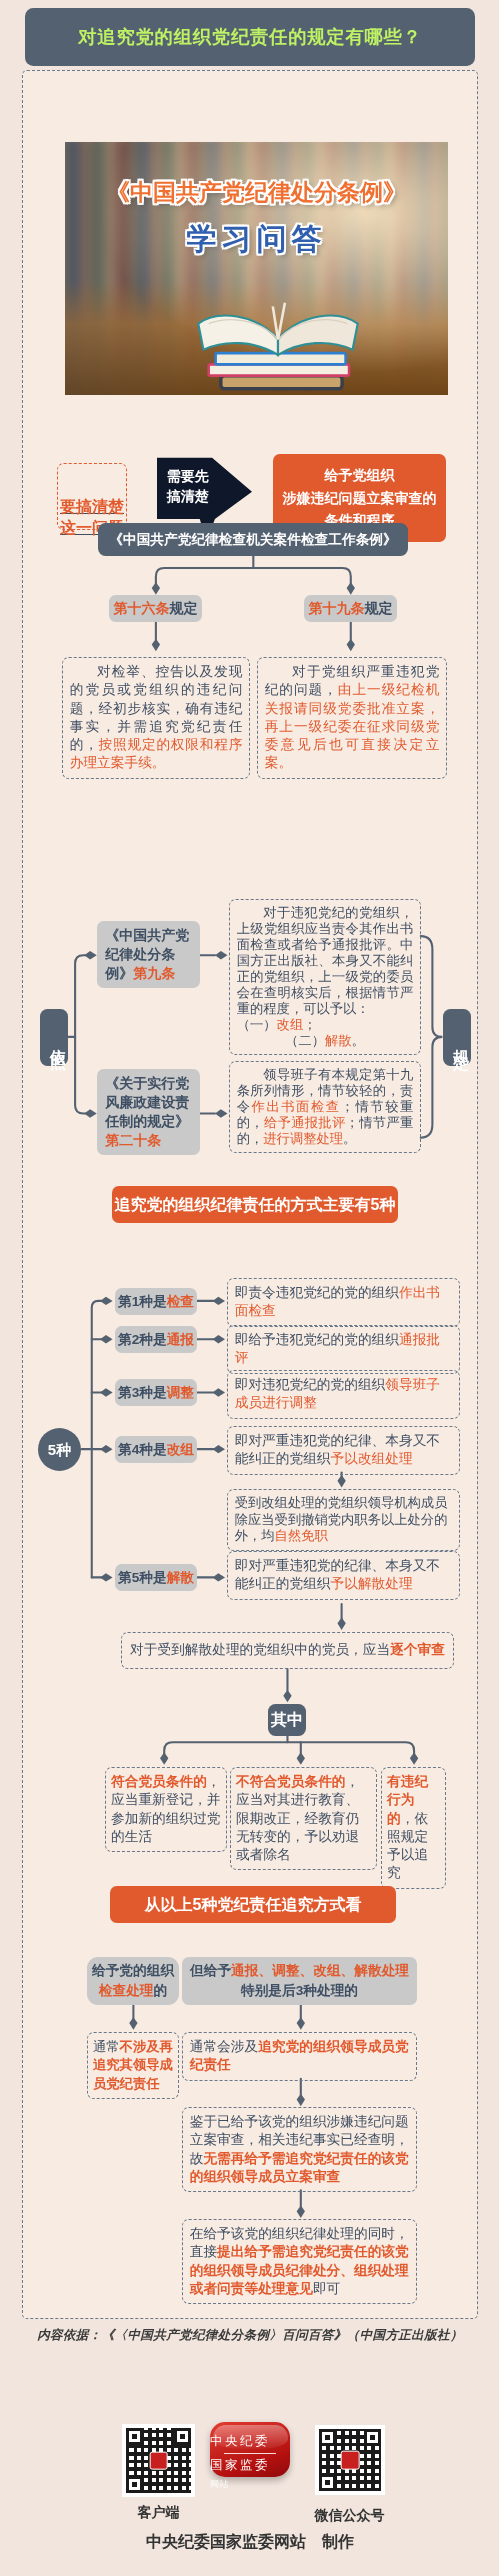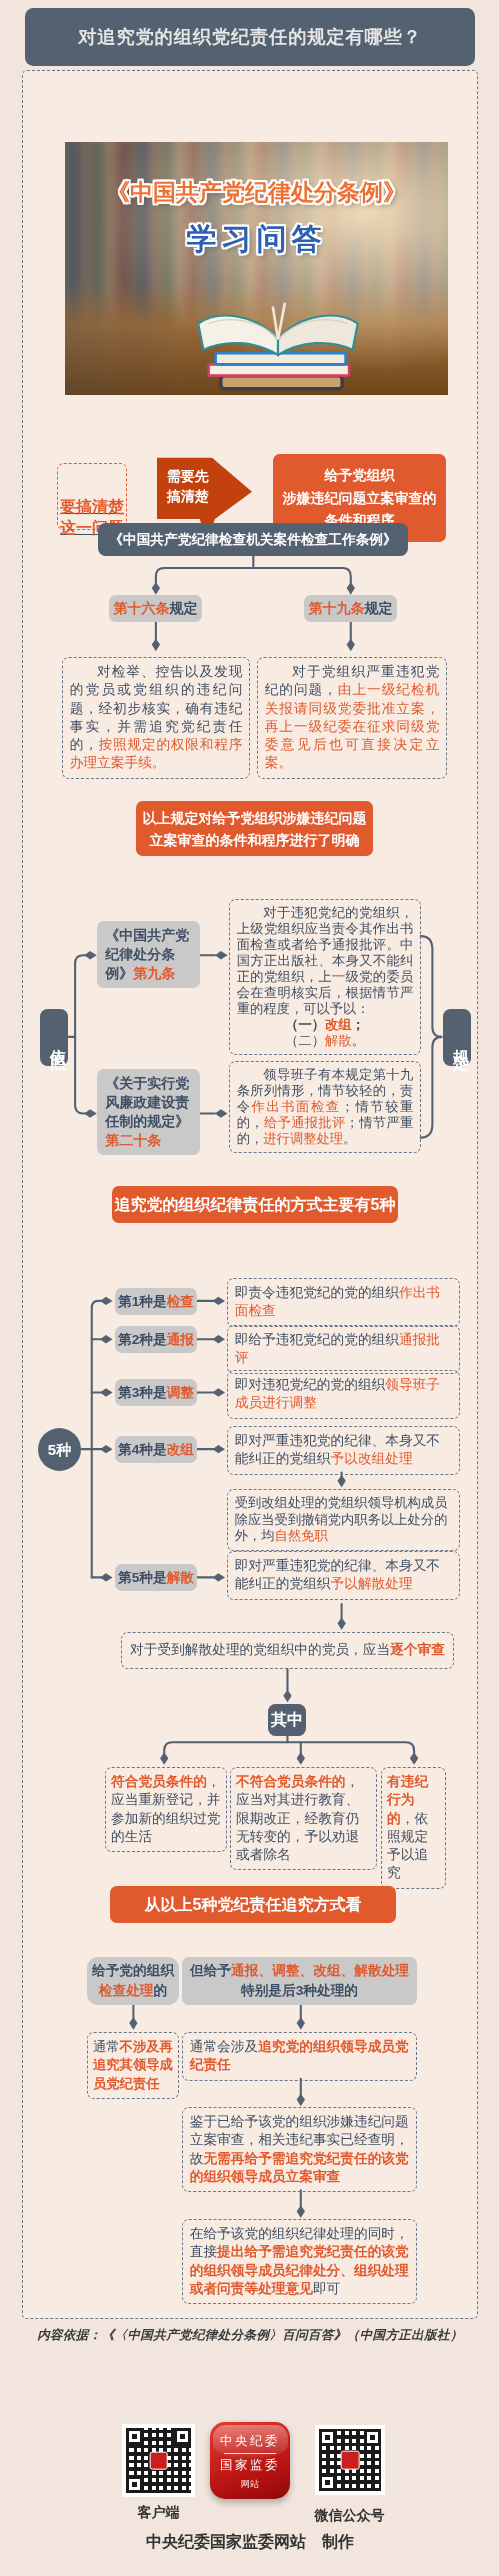--- a/index.html
+++ b/index.html
@@ -1,20 +1,20 @@
 <!DOCTYPE html>
 <html style="font-size:13.3px"><head>
 <meta charset="utf-8">
 <style>
   html,body{margin:0;padding:0;background:#f1e5de;font-family:"Liberation Sans","DejaVu Sans",sans-serif;color:#3f4f63;}
   .canvas{position:relative;width:500px;height:2576px;margin:0 auto;background:#f1e5de;overflow:hidden;}
   .abs{position:absolute;box-sizing:border-box;}
   .z2{z-index:2;}
   
-  .titlebar{left:25px;top:8.3px;width:450px;height:58px;background:#546170;border-radius:8.3px;color:#e5e5e5;font-weight:bold;font-size:18.3px;text-align:center;line-height:58px;letter-spacing:0.8px;}
+  .titlebar{left:25px;top:8.3px;width:450px;height:58px;background:#546170;border-radius:8.3px;color:#bef264;font-weight:bold;font-size:18.3px;text-align:center;line-height:58px;letter-spacing:0.8px;}
   
   .panel{left:21.7px;top:70px;width:456px;height:2249px;border:1.7px dashed #6b7887;border-radius:5px;background:#f8ebe2;}
   
   .hero{left:65px;top:142px;width:383px;height:253px;overflow:hidden;background:#c9b49a;}
   .hero .shelf{position:absolute;inset:-8.3px;background:
     repeating-linear-gradient(90deg,#7a6a55 0 11.7px,#44566b 11.7px 21.7px,#93705a 21.7px 35px,#5d6b5a 35px 47px,#a8886a 47px 60px,#7d4a44 60px 70px);
     filter:blur(5.8px);}
   .hero .warm{position:absolute;inset:0;background:
     radial-gradient(ellipse at 78% 28%,rgba(244,224,190,.95),rgba(244,224,190,0) 62%),
     linear-gradient(90deg,rgba(60,70,85,.25),rgba(0,0,0,0) 45%),
@@ -30,31 +30,31 @@
   .graypill{background:#c9c9c9;border-radius:6.7px;font-weight:bold;text-align:center;color:#3f4f63;}
   .slatepill{background:#546170;border-radius:7.5px;color:#fff;font-weight:bold;text-align:center;}
   .obanner{background:#e15a2e;border-radius:6.7px;color:#fff;font-weight:bold;text-align:center;}
   .pre{white-space:pre-line;}
   .ind{text-indent:2em;}
   .just{text-align:justify;}
   .vtext{writing-mode:vertical-rl;letter-spacing:5px;}
   .wires{position:absolute;left:0;top:0;z-index:1;}
   .wires path{stroke:#546170;stroke-width:2.5;fill:none;stroke-linecap:round;}
   .wires polygon{fill:#546170;}
-  .arrowshape{background:#c2410c;clip-path:polygon(0 2%,58% 2%,100% 42%,61% 74%,52% 100%,45% 74%,0 74%);}
+  .arrowshape{background:#0f172a;clip-path:polygon(0 2%,58% 2%,100% 42%,61% 74%,52% 100%,45% 74%,0 74%);}
   
   .source{left:0;top:2327px;width:500px;text-align:center;font-family:Liberation Serif, serif;font-style:italic;font-weight:600;font-size:12.5px;color:#3a3a3a;letter-spacing:0.4px;}
   .qr{background:#fff;padding:4.2px;}
   .qr .pat{width:100%;height:100%;background:
     repeating-linear-gradient(90deg,#1a1a1a 0 3.3px,transparent 3.3px 7.5px),
     repeating-linear-gradient(0deg,#1a1a1a 0 3.3px,transparent 3.3px 7.5px);}
   .qr .eye{position:absolute;width:16.7px;height:16.7px;border:3.3px solid #1a1a1a;background:#fff;box-sizing:border-box;}
   .qr .eye::after{content:"";position:absolute;inset:2.5px;background:#1a1a1a;}
   .qr .chip{position:absolute;left:50%;top:50%;transform:translate(-50%,-50%);width:16.7px;height:16.7px;background:#c8201f;border:1.7px solid #fff;border-radius:2.5px;}
-  .appicon{left:210px;top:2422px;width:80px;height:77px;background:linear-gradient(160deg,#e23c31,#b3100f 70%,#8f0a0c);border-radius:15px;box-shadow:0 3.3px 6.7px rgba(0,0,0,.25);color:#fff;text-align:center;font-family:"Liberation Serif","DejaVu Serif",serif;}
+  .appicon{left:210px;top:2422px;width:80px;height:55px;background:linear-gradient(160deg,#e23c31,#b3100f 70%,#8f0a0c);border-radius:15px;box-shadow:0 3.3px 6.7px rgba(0,0,0,.25);color:#fff;font-family:"Liberation Serif","DejaVu Serif",serif;}
   .appicon::before{content:"";position:absolute;left:2.5px;right:2.5px;top:2.5px;height:44%;background:linear-gradient(rgba(255,255,255,.35),rgba(255,255,255,.04));border-radius:12.5px 12.5px 40% 40%;}
   .appicon .l1{margin-top:10.8px;font-size:12.5px;letter-spacing:2.5px;}
   .appicon .dv{width:66%;height:0.8px;background:rgba(255,255,255,.85);margin:3.3px auto;}
   .appicon .l3{margin-top:4.2px;font-size:9.2px;opacity:.92;}
   .qrlabel{font-weight:bold;font-size:14px;color:#333;text-align:center;}
   .credit{left:0;top:2532px;width:500px;text-align:center;font-weight:bold;font-size:16px;color:#333;}
 </style>
 </head>
 <body>
 
@@ -170,36 +170,34 @@
     <span class="or">第十九条</span><span>规定</span>
   </div>
 
   <div class="abs dashed just ind z2" style="left:62px;top:657px;width:188px;">
     <span>对检举、控告以及发现的党员或党组织的违纪问题，经初步核实，确有违纪事实，并需追究党纪责任的，</span><span class="or">按照规定的权限和程序办理立案手续。</span>
   </div>
   <div class="abs dashed just ind z2" style="left:257px;top:657px;width:190px;">
     <span>对于党组织严重违犯党纪的问题，</span><span class="or">由上一级纪检机关报请同级党委批准立案，再上一级纪委在征求同级党委意见后也可直接决定立案。</span>
   </div>
 
-  <div class="abs obanner z2 pre" style="left:136px;top:801px;width:237px;height:55px;font-size:14px;line-height:22.5px;padding-top:5.8px;">以上规定对给予党组织涉嫌违纪问题
-立案审查的条件和程序进行了明确</div>
 
   <div class="abs slatepill z2 vtext" style="left:40px;top:1009px;width:28px;height:57px;font-size:16px;padding-top:6.7px;">依照</div>
   <div class="abs slatepill z2 vtext" style="left:443px;top:1009px;width:28px;height:57px;font-size:16px;padding-top:6.7px;">规定</div>
 
   <div class="abs graypill z2 just" style="left:97px;top:921px;width:103px;font-size:14px;line-height:19px;padding:5px 8.3px;text-align:left;">
     <span>《中国共产党纪律处分条例》</span><span class="or">第九条</span>
   </div>
   <div class="abs graypill z2 just" style="left:97px;top:1069px;width:103px;font-size:14px;line-height:19px;padding:5px 8.3px;text-align:left;">
     <span>《关于实行党风廉政建设责任制的规定》</span><span class="or">第二十条</span>
   </div>
 
   <div class="abs dashed z2" style="left:229px;top:899px;width:192px;font-size:13.3px;line-height:16px;">
     <div class="just ind">对于违犯党纪的党组织，上级党组织应当责令其作出书面检查或者给予通报批评。中国方正出版社、本身又不能纠正的党组织，上一级党的委员会在查明核实后，根据情节严重的程度，可以予以：</div>
-    <div style="text-align:center;font-weight:bold;"><span>（一）</span><span class="or">改组</span><span>；</span></div>
+    <div style="text-align:left;"><span>（一）</span><span class="or">改组</span><span>；</span></div>
     <div style="text-align:center;"><span>（二）</span><span class="or">解散</span><span>。</span></div>
   </div>
   <div class="abs dashed just ind z2" style="left:229px;top:1061px;width:192px;font-size:13.3px;line-height:16px;">
     <span>领导班子有本规定第十九条所列情形，情节较轻的，责令</span><span class="or">作出书面检查</span><span>；情节较重的，</span><span class="or">给予通报批评</span><span>；情节严重的，</span><span class="or">进行调整处理</span><span>。</span>
   </div>
 
   <div class="abs obanner z2" style="left:112px;top:1186px;width:286px;height:37px;line-height:37px;font-size:16px;">追究党的组织纪律责任的方式主要有5种</div>
   <div class="abs slatepill z2" style="left:38px;top:1428px;width:43px;height:43px;border-radius:50%;line-height:43px;font-size:15px;">5种</div>
 
   <div class="abs graypill z2" style="left:115px;top:1288px;width:82px;height:27px;line-height:27px;font-size:13.7px;"><span>第1种是</span><span class="or">检查</span></div>

